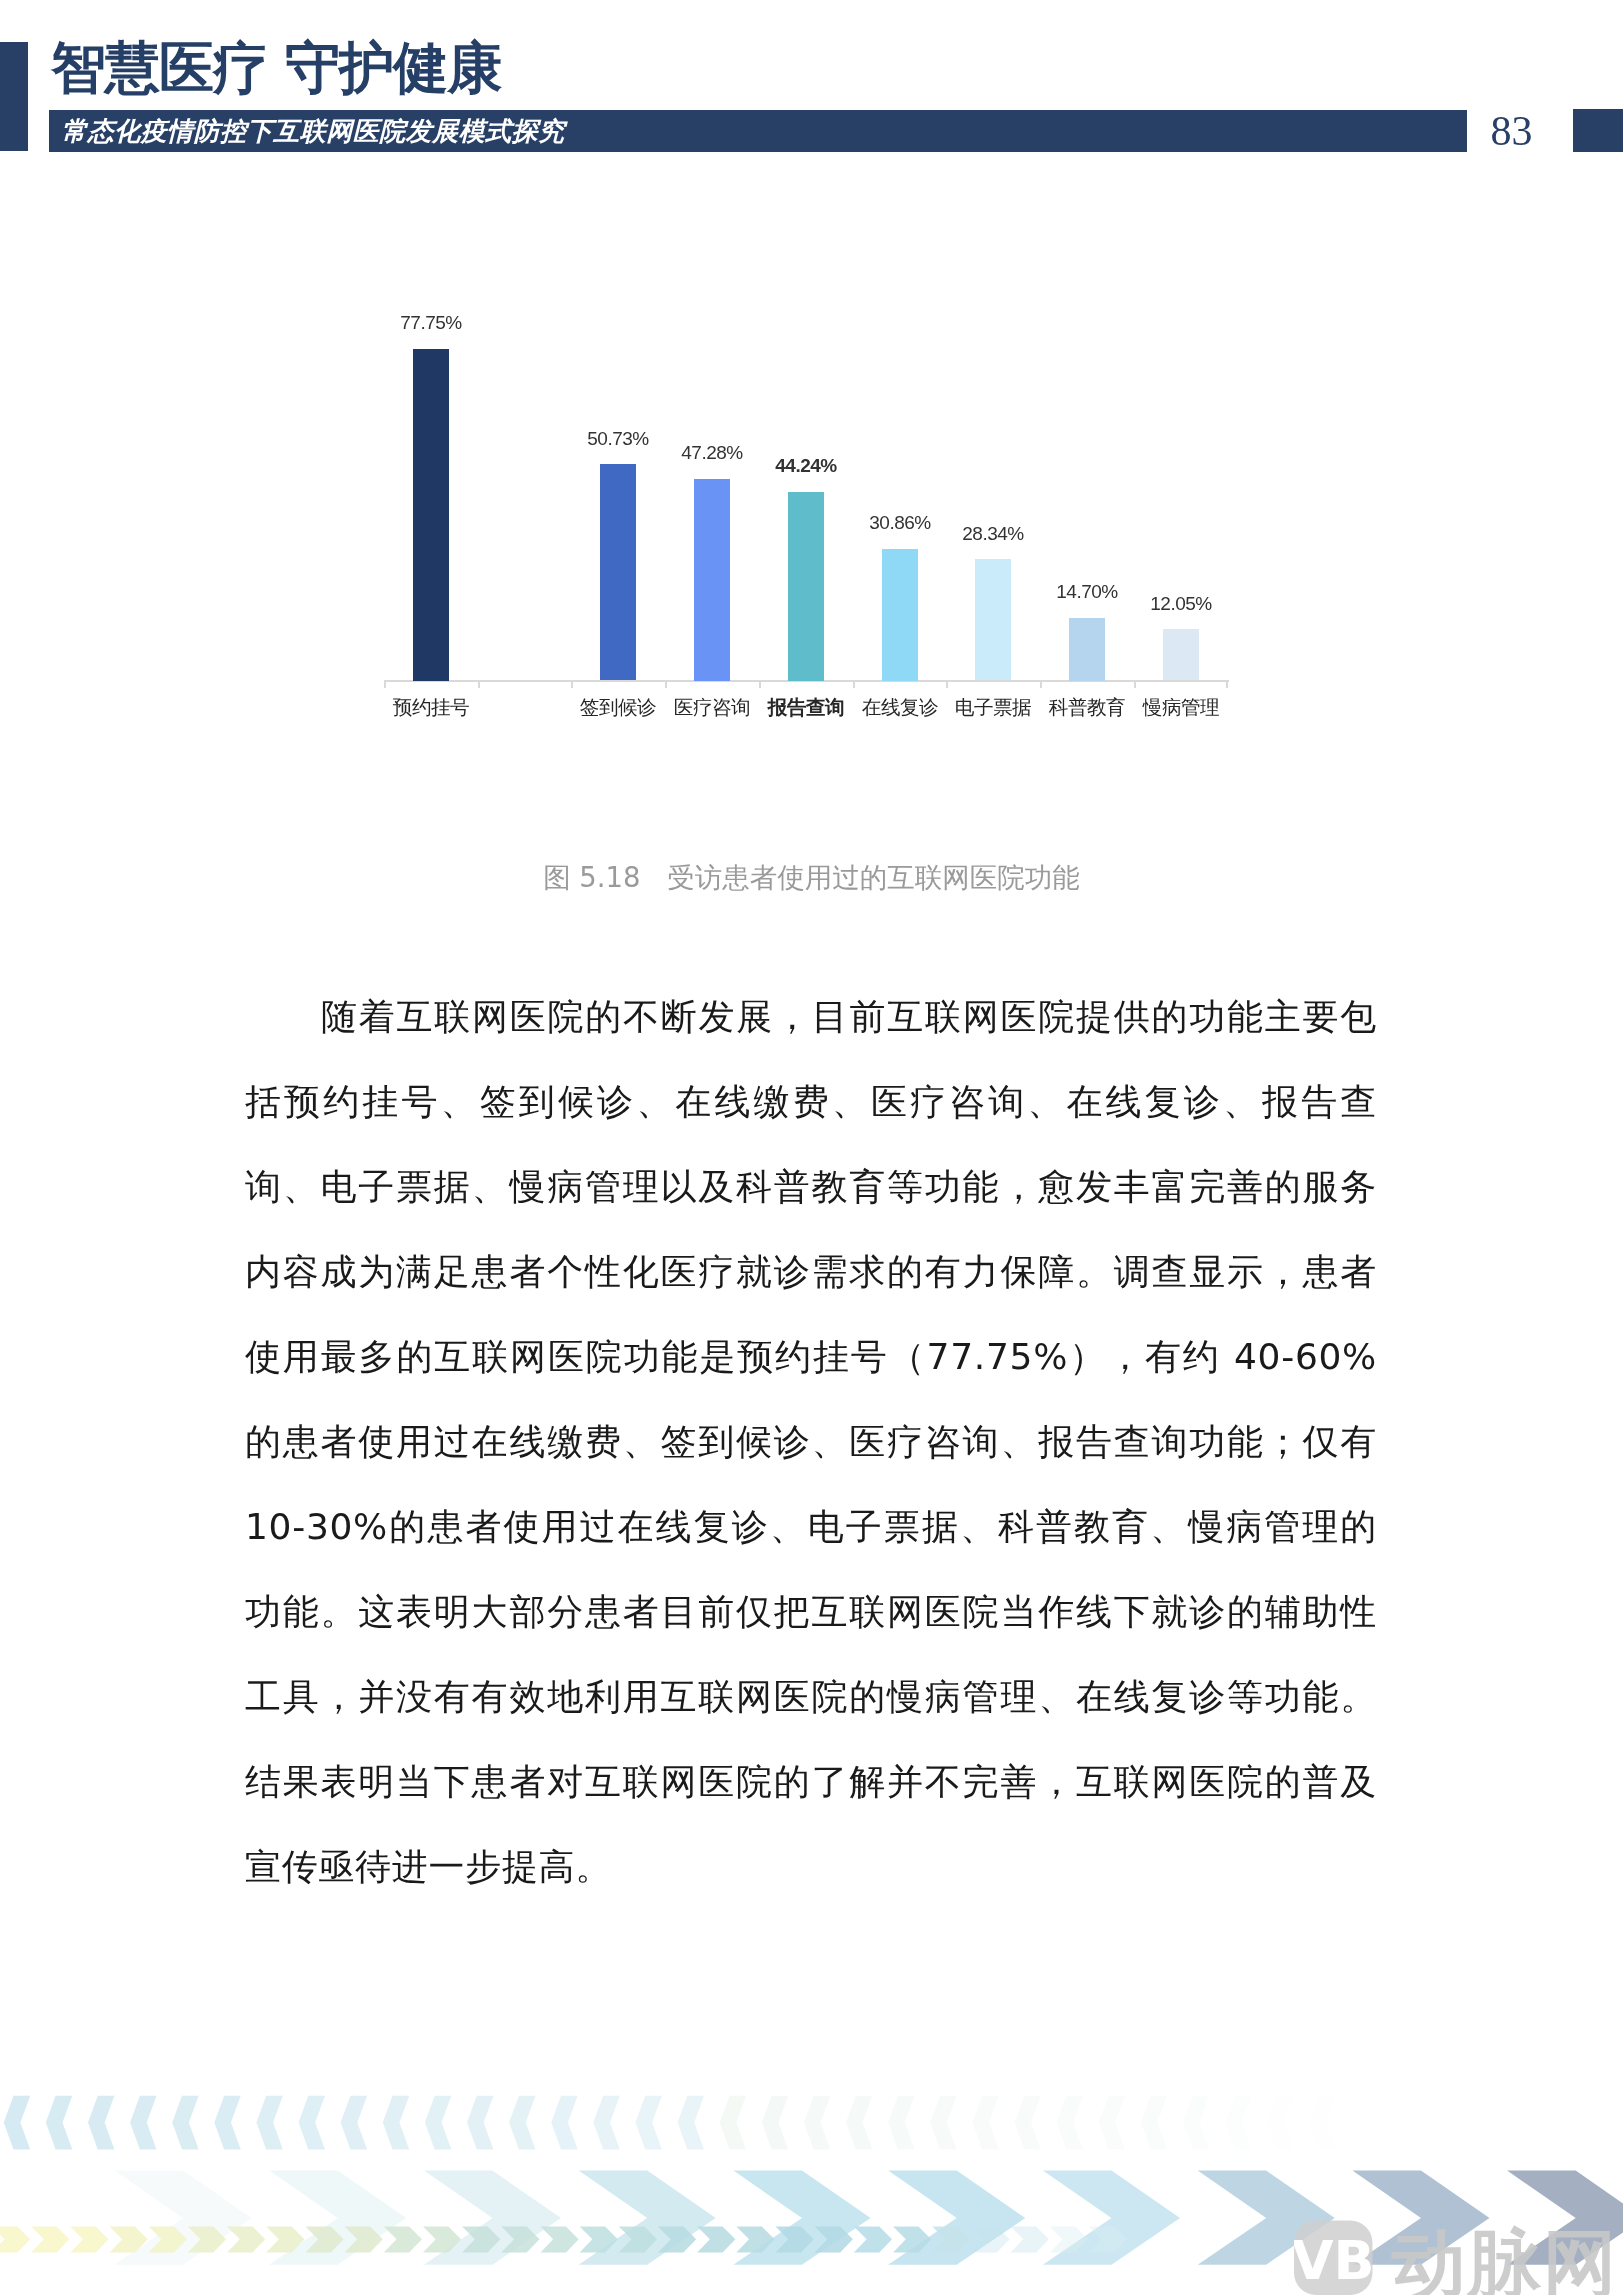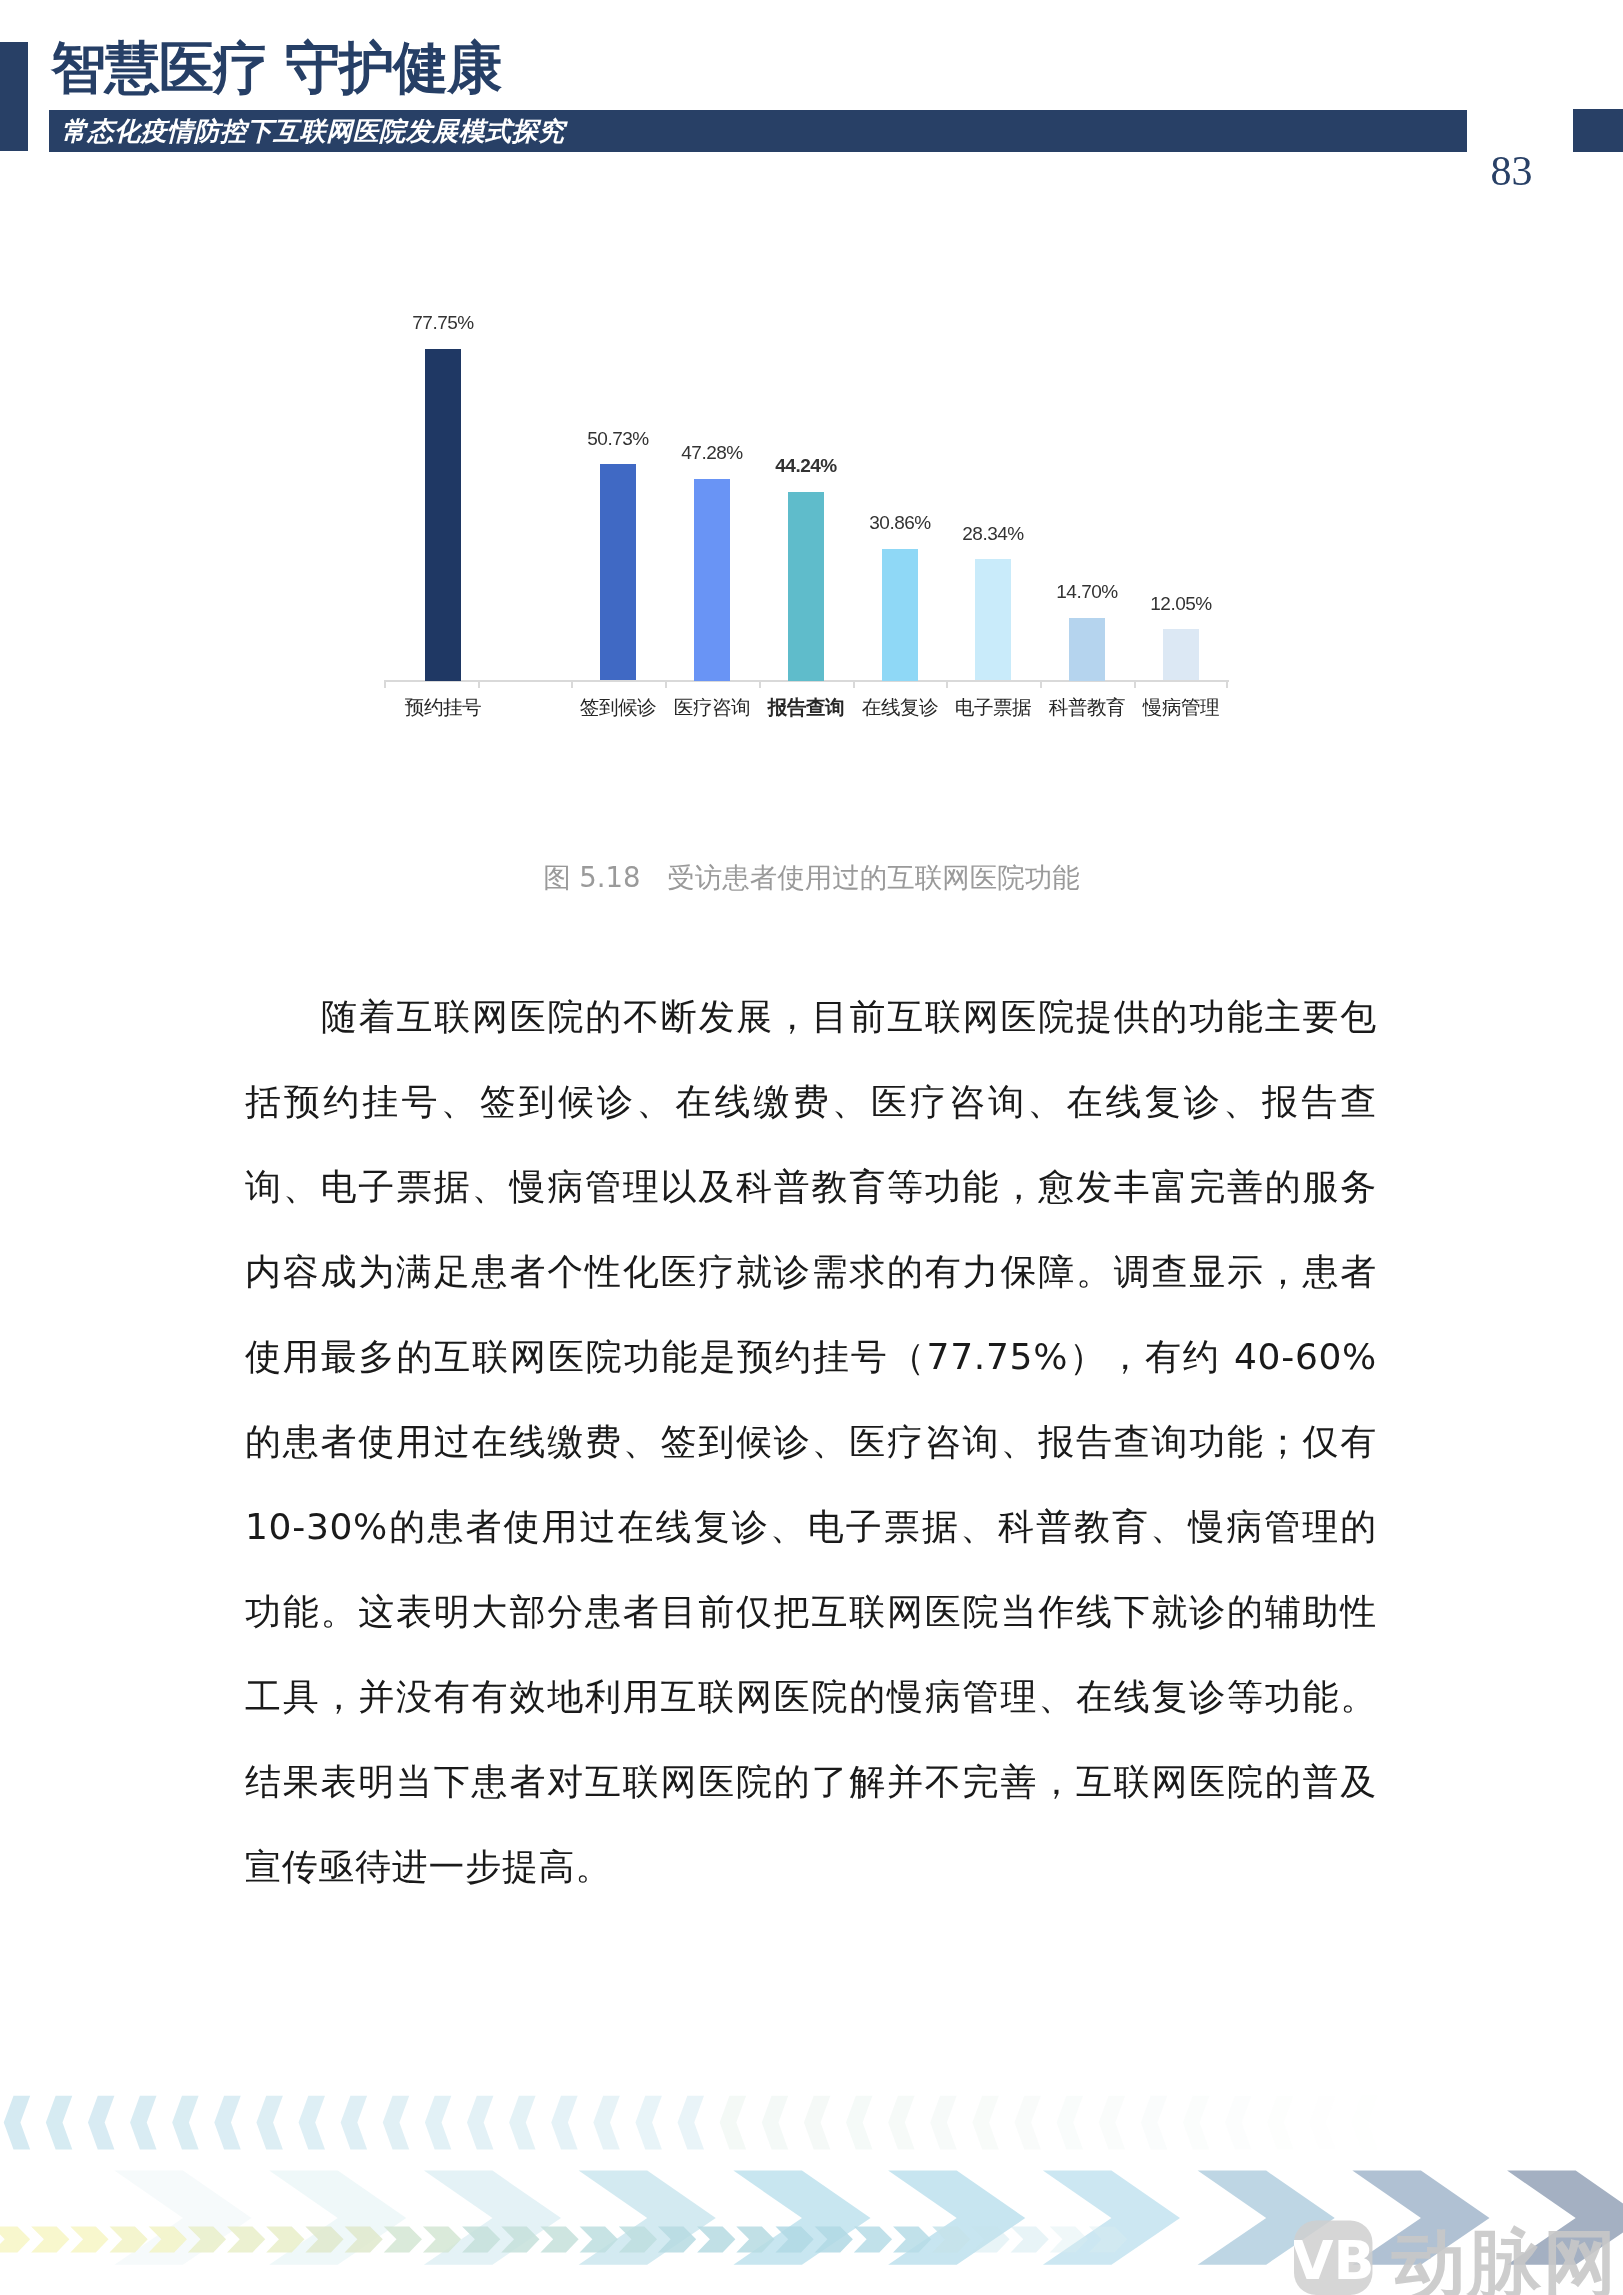--- a/index.html
+++ b/index.html
@@ -11,21 +11,21 @@
   .hdr-title { position: absolute; left: 51px; top: 34px; height: 66px; line-height: 66px;
                font-family: "DejaVu Serif", "Liberation Serif", serif; font-weight: bold;
                font-size: 55px; color: #263f66; white-space: nowrap; letter-spacing: -1px;
                transform: scaleY(1.02); transform-origin: left top; }
   .hdr-band { position: absolute; left: 49px; top: 110px; width: 1418px; height: 42px; background: #284066; }
   .hdr-subtitle { position: absolute; left: 12.3px; top: 0; height: 42px; line-height: 42px;
                   font-family: "DejaVu Serif", "Liberation Serif", serif; font-weight: bold;
                   font-size: 26px; color: #ffffff; white-space: nowrap; letter-spacing: 0.5px; font-style: italic; }
   .hdr-pagenum { position: absolute; left: 1482px; top: 109px; width: 59px; height: 43px; line-height: 45px;
                  text-align: center; font-family: "Liberation Serif", "DejaVu Serif", serif;
-                 font-size: 42px; color: #284066; margin-top: 40px; }
+                 font-size: 42px; color: #284066; }
   .hdr-rightblock { position: absolute; left: 1573px; top: 109px; width: 50px; height: 43px; background: #284066; }
 
   
   .chart { position: absolute; left: 384px; top: 294px; width: 845px; height: 432px; }
   .chart .baseline { position: absolute; left: 0; right: 0; top: 386px; height: 1.5px; background: #d9d9d9; }
   .chart .tick { position: absolute; top: 386px; width: 1.5px; height: 7.9px; background: #d9d9d9; }
   .chart .cat { position: absolute; top: 0; width: 94px; height: 432px; }
   .chart .bar { position: absolute; left: 29px; width: 36px; bottom: 46px; }
   .chart .val { position: absolute; left: -9.8px; right: -9.8px; text-align: center;
                 font-family: "Liberation Sans", "DejaVu Sans", sans-serif; font-size: 19px;
@@ -55,21 +55,21 @@
 <div class="hdr-leftbar"></div>
 <div class="hdr-title">智慧医疗 守护健康</div>
 <div class="hdr-band">
   <div class="hdr-subtitle">常态化疫情防控下互联网医院发展模式探究</div>
 </div>
 <div class="hdr-pagenum">83</div>
 <div class="hdr-rightblock"></div>
 
 <div class="chart" id="chart">
   <div class="baseline"></div>
-<div class="cat" style="left: 12px;">
+<div class="cat" style="left: 0px;">
       <div class="bar" style="height: 332px; top: 55px; bottom: auto; background: rgb(31, 56, 100);"></div>
       <div class="val" style="top: 18.3px;">77.75%</div>
       <div class="lbl">预约挂号</div>
     </div>
     <div class="cat" style="left: 187px;">
       <div class="bar" style="height: 216px; top: 170px; bottom: auto; background: rgb(64, 105, 196);"></div>
       <div class="val" style="top: 134px;">50.73%</div>
       <div class="lbl">签到候诊</div>
     </div>
     <div class="cat" style="left: 281px;">

